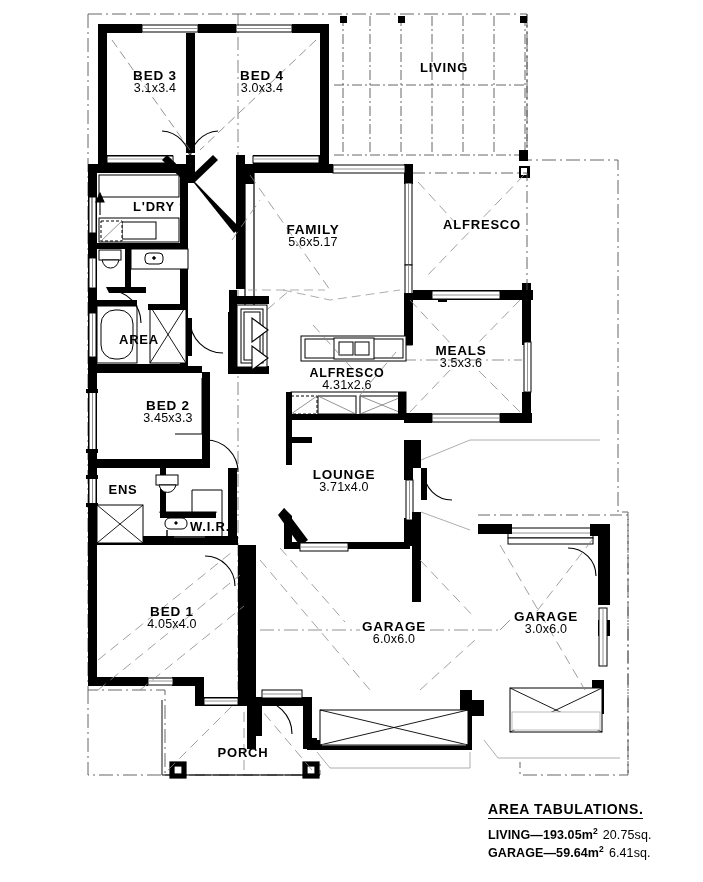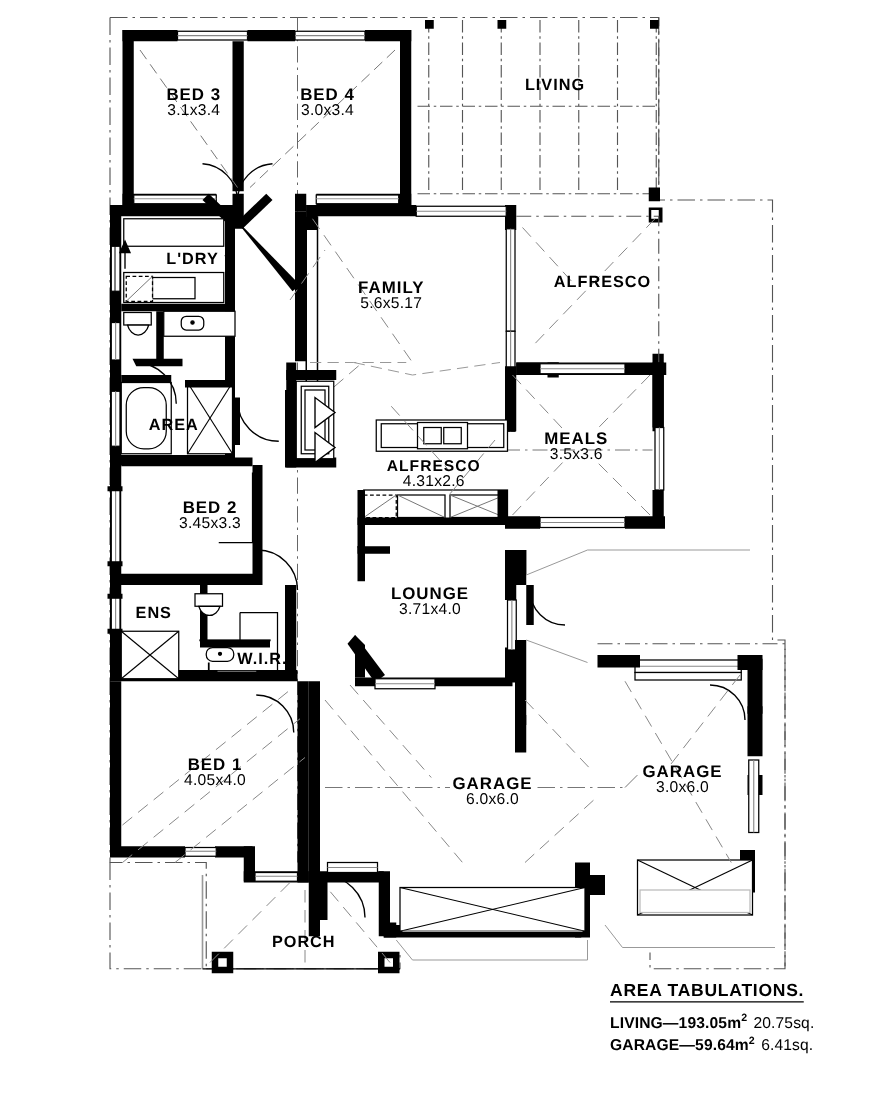--- a/index.html
+++ b/index.html
@@ -65,21 +65,21 @@
     font-size: 26px;
     font-weight: 700;
     letter-spacing: 7.5px;
     font-family: "Liberation Sans", sans-serif;
     white-space: nowrap;
   }
 
   #area-tabulations {
     position: absolute;
     left: 488px;
-    top: 784px;
+    top: 800px;
     width: 205px;
   }
   #area-tab-heading {
     font-size: 14px;
     font-weight: 700;
     letter-spacing: 0.6px;
     border-bottom: 1.5px solid #000;
     padding-bottom: 1px;
     display: inline-block;
     margin-bottom: 5px;

